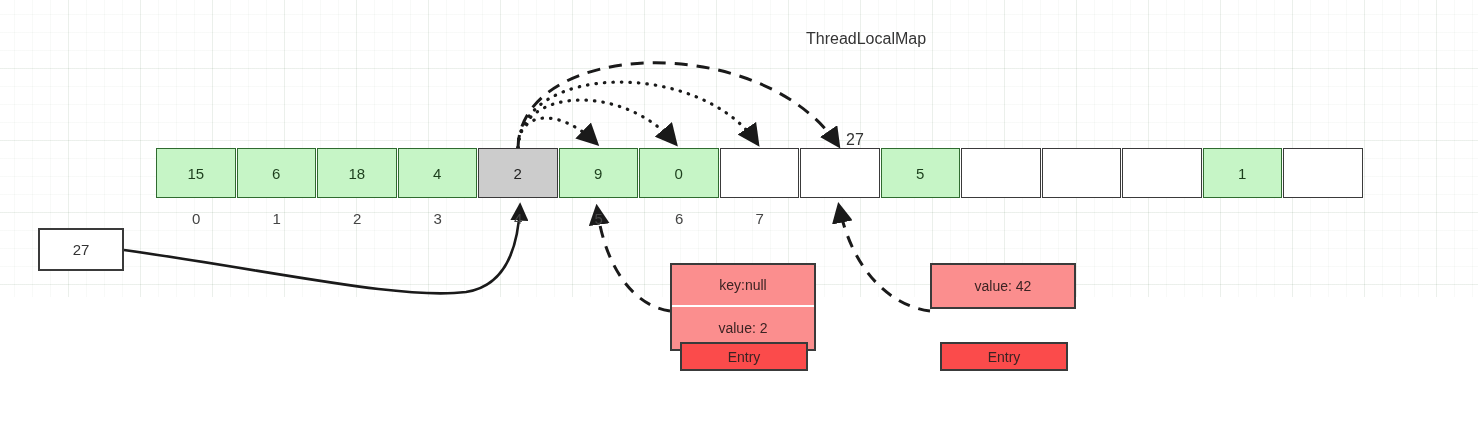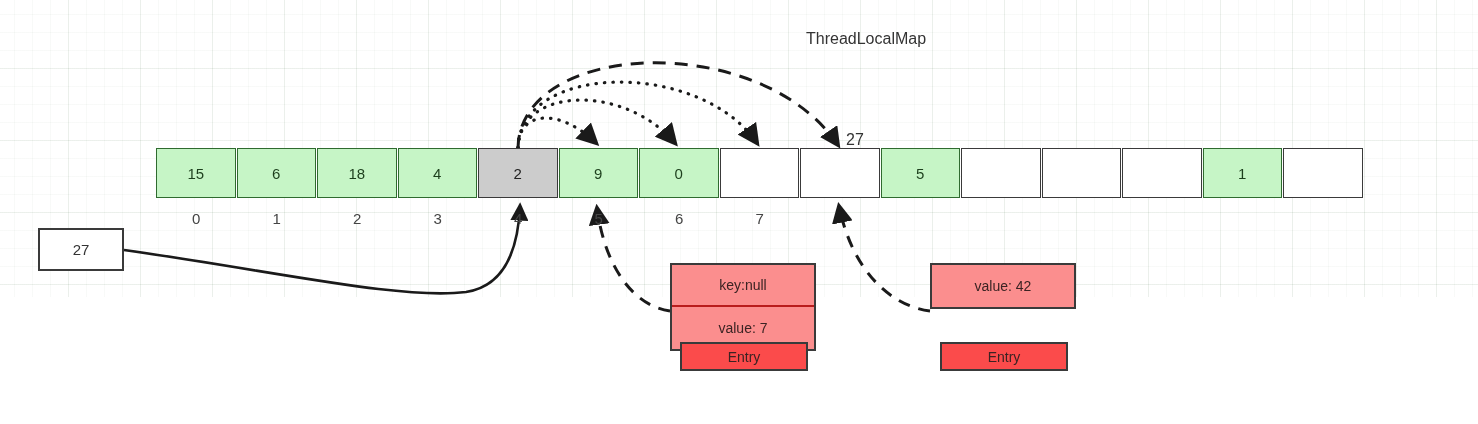--- a/index.html
+++ b/index.html
@@ -91,21 +91,21 @@
     border:2px solid #3a3a3a;
     background:#fb8e8e;
   }
   .entry .row{
     height:42px;
     box-sizing:border-box;
     display:flex;align-items:center;justify-content:center;
     font-size:14px;color:#3b2323;
     background:#fb8e8e;
   }
-  .entry .row.top{border-bottom:2px solid #b91c1c;}
+  .entry .row.top{border-bottom:2px solid #ffffff;}
   .entry .tab{
     position:absolute;
     left:10px; top:79px;
     width:128px; height:29px;
     box-sizing:border-box;
     border:2px solid #3a3a3a;
     background:#fb4b4b;
     display:flex;align-items:center;justify-content:center;
     font-size:14px;color:#3b2323;
   }
@@ -170,21 +170,21 @@
       <div class="idx">7</div>
     </div>
 
   <div class="valbox">27</div>
 
   <div class="marker-27">27</div>
 
   <div class="entry" id="entry-left">
     <div class="body">
       <div class="row top">key:null</div>
-      <div class="row">value: 7</div>
+      <div class="row">value: 2</div>
     </div>
     <div class="tab">Entry</div>
   </div>
 
   <div class="entry" id="entry-right">
     <div class="body">
       <div class="row">value: 42</div>
     </div>
     <div class="tab">Entry</div>
   </div>

